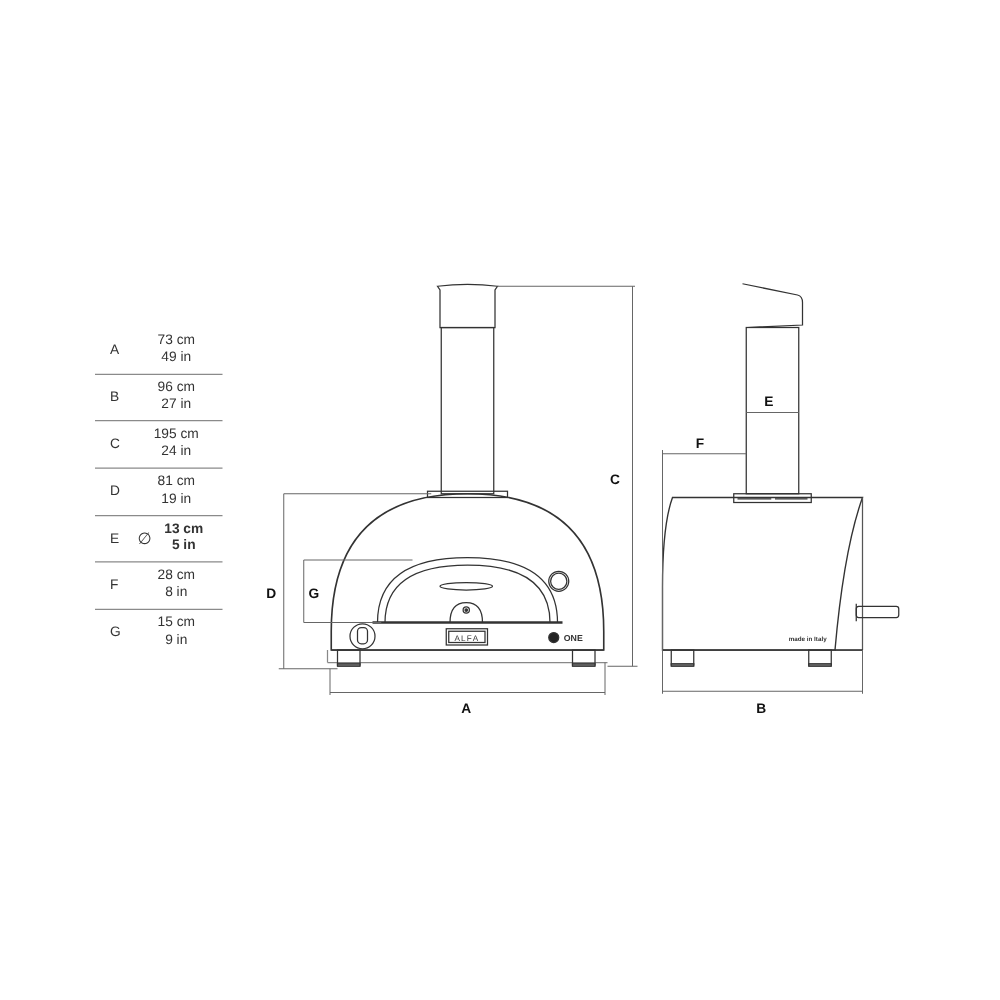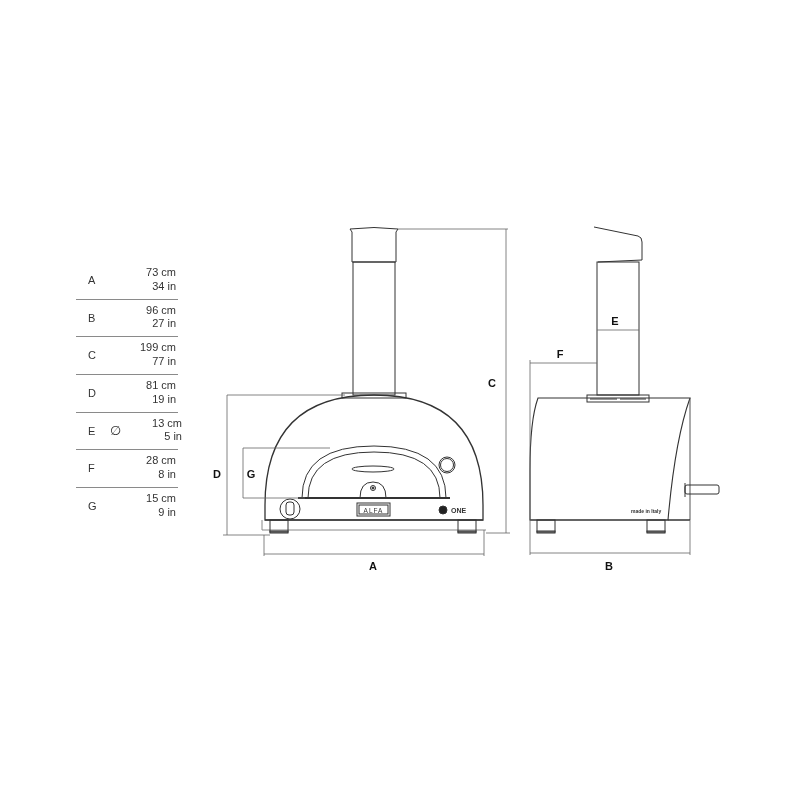--- a/index.html
+++ b/index.html
@@ -3,62 +3,62 @@
 <meta charset="utf-8">
 <style>
   html, body { margin:0; padding:0; background:#ffffff; }
   body { width:800px; height:800px; position:relative; overflow:hidden;
          font-family:"Liberation Sans", "DejaVu Sans", sans-serif; color:#222; }
   #dim-table { position:absolute; left:76px; top:262px; width:102px; }
   .dim-row { position:relative; height:37.7px; border-bottom:1px solid #8a8a8a; box-sizing:border-box; }
   .dim-row:last-child { border-bottom:none; }
   .dim-letter { position:absolute; left:12px; top:12px; font-size:11px; color:#333; }
   .dim-sym { position:absolute; left:34px; top:10px; font-size:13px; color:#333; }
-  .dim-vals { position:absolute; left:30px; width:70px; top:4px; text-align:right;
+  .dim-vals { position:absolute; left:30px; width:70px; top:4px; text-align:center;
               font-size:11px; line-height:13.5px; color:#333; }
   svg { position:absolute; left:0; top:0; }
   .lbl { font-family:"Liberation Sans", sans-serif; font-weight:bold; font-size:11px; fill:#111; }
   .small { font-family:"Liberation Sans", sans-serif; font-size:6px; fill:#333; font-weight:bold; }
 </style>
 </head>
 <body>
 
 <div id="dim-table">
   <div class="dim-row">
     <span class="dim-letter">A</span>
     <div class="dim-vals">
       <div>73 cm</div>
-      <div>34 in</div>
+      <div>49 in</div>
     </div>
   </div>
   <div class="dim-row">
     <span class="dim-letter">B</span>
     <div class="dim-vals">
       <div>96 cm</div>
       <div>27 in</div>
     </div>
   </div>
   <div class="dim-row">
     <span class="dim-letter">C</span>
     <div class="dim-vals">
-      <div>199 cm</div>
-      <div>77 in</div>
+      <div>195 cm</div>
+      <div>24 in</div>
     </div>
   </div>
   <div class="dim-row">
     <span class="dim-letter">D</span>
     <div class="dim-vals">
       <div>81 cm</div>
       <div>19 in</div>
     </div>
   </div>
   <div class="dim-row">
     <span class="dim-letter">E</span>
     <span class="dim-sym">∅</span>
-    <div class="dim-vals" style="left:36px;">
+    <div class="dim-vals" style="left:36px;font-weight:bold;">
       <div>13 cm</div>
       <div>5 in</div>
     </div>
   </div>
   <div class="dim-row">
     <span class="dim-letter">F</span>
     <div class="dim-vals">
       <div>28 cm</div>
       <div>8 in</div>
     </div>

